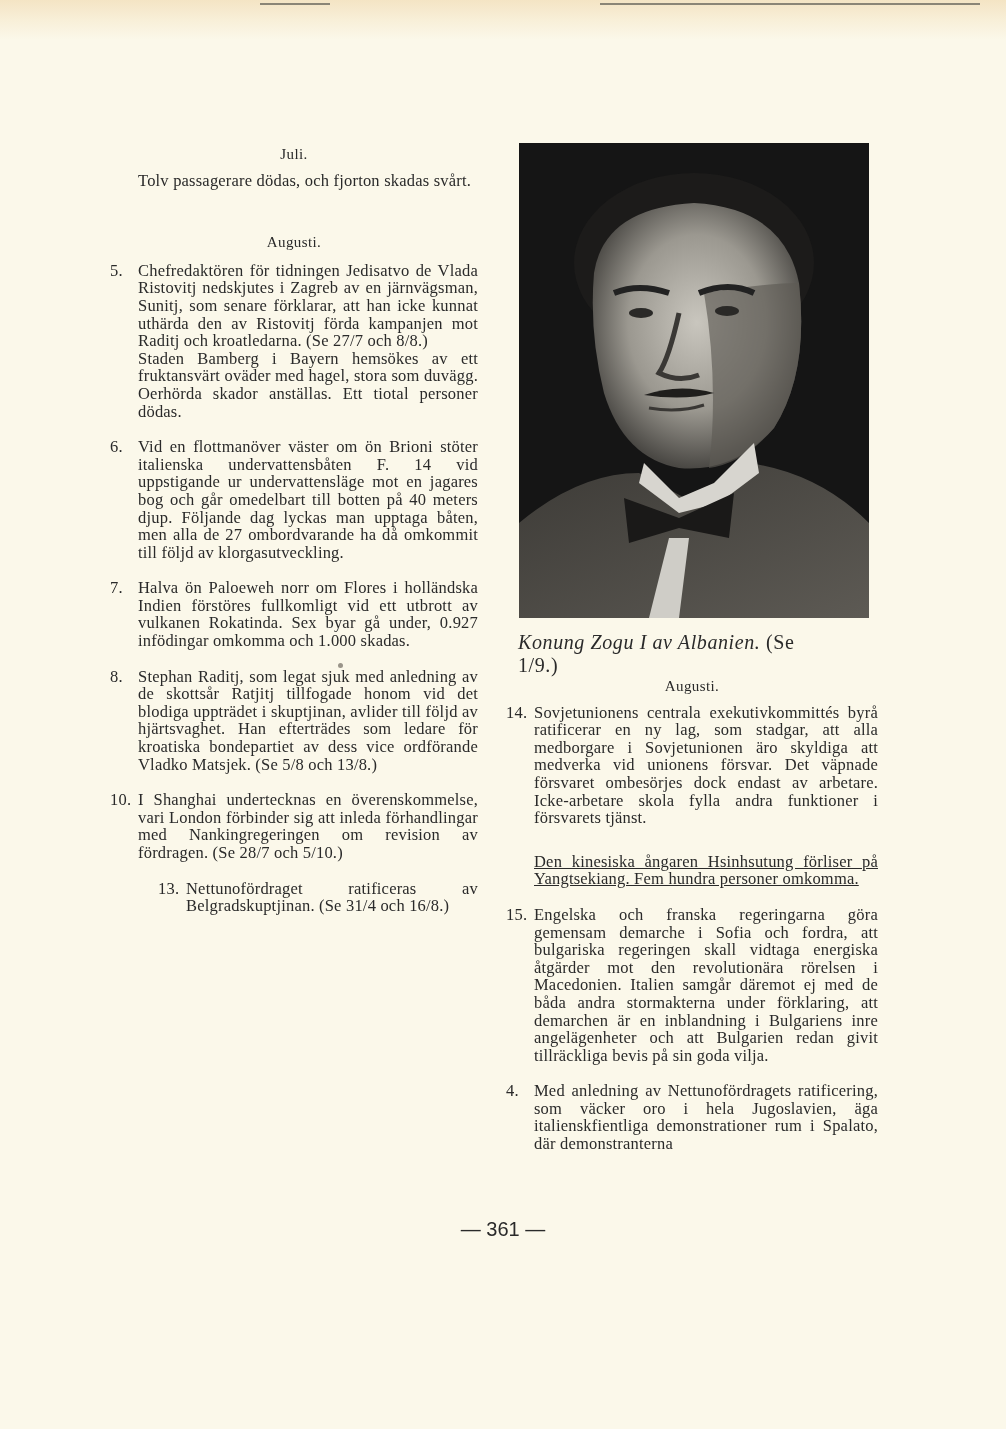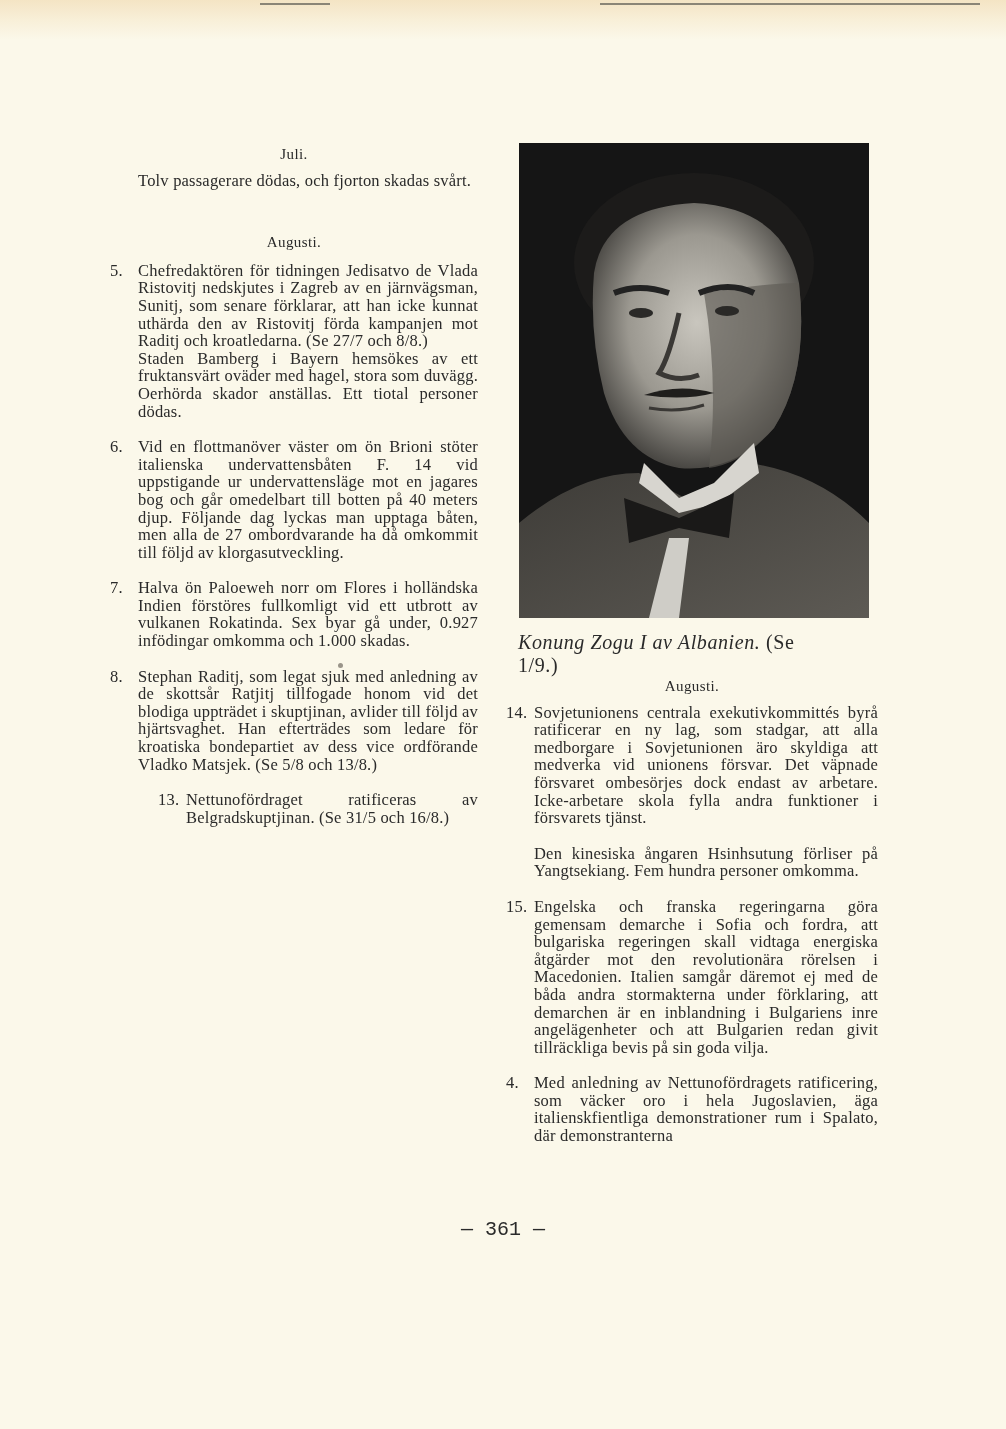--- a/index.html
+++ b/index.html
@@ -36,21 +36,21 @@
     position: absolute; left: 519px; top: 143px; width: 350px; height: 475px;
     background: #141414; overflow: hidden;
   }
   .caption {
     position: absolute; left: 518px; top: 631px; width: 320px;
     font-family: "Liberation Serif", serif; font-size: 20px; letter-spacing: 0.6px;
   }
   .caption i { font-style: italic; }
   .page-number {
     position: absolute; left: 0; width: 1006px; top: 1218px;
-    text-align: center; font-family: Liberation Mono, monospace; font-size: 20px;
+    text-align: center; font-family: Liberation Sans, sans-serif; font-size: 20px;
   }
   .dot { position: absolute; width: 5px; height: 5px; border-radius: 50%; background: #9a958a; }
 </style>
 </head>
 <body>
 
 <div class="top-stain"></div>
 <div class="top-line" style="left:260px;width:70px;"></div>
 <div class="top-line" style="left:600px;width:380px;"></div>
 
@@ -72,23 +72,27 @@
     <span>Vid en flottmanöver väster om ön Brioni stöter italienska undervattensbåten F. 14 vid uppstigande ur undervattensläge mot en jagares bog och går omedelbart till botten på 40 meters djup. Följande dag lyckas man upptaga båten, men alla de 27 ombordvarande ha då omkommit till följd av klorgasutveckling.</span>
   </div>
   <div class="entry" style="margin-top:18px;">
     <span class="num">7.</span>
     <span>Halva ön Paloeweh norr om Flores i holländska Indien förstöres fullkomligt vid ett utbrott av vulkanen Rokatinda. Sex byar gå under, 0.927 infödingar omkomma och 1.000 skadas.</span>
   </div>
   <div class="entry" style="margin-top:18px;">
     <span class="num">8.</span>
     <span>Stephan Raditj, som legat sjuk med anledning av de skottsår Ratjitj tillfogade honom vid det blodiga uppträdet i skuptjinan, avlider till följd av hjärtsvaghet. Han efterträdes som ledare för kroatiska bondepartiet av dess vice ordförande Vladko Matsjek. (Se 5/8 och 13/8.)</span>
   </div>
+  <div class="entry" style="margin-top:18px;">
+    <span class="num">10.</span>
+    <span>I Shanghai undertecknas en överenskommelse, vari London förbinder sig att inleda förhandlingar med Nankingregeringen om revision av fördragen. (Se 28/7 och 5/10.)</span>
+  </div>
   <div class="entry" style="margin-top:18px;margin-left:48px;">
     <span class="num">13.</span>
-    <span>Nettunofördraget ratificeras av Belgradskuptjinan. (Se 31/5 och 16/8.)</span>
+    <span>Nettunofördraget ratificeras av Belgradskuptjinan. (Se 31/4 och 16/8.)</span>
   </div>
 </div>
 
 <div class="photo" title="Portrait photograph of King Zogu I of Albania">
   <svg width="350" height="475" viewBox="0 0 350 475">
     <defs>
       <radialGradient id="face" cx="50%" cy="45%" r="55%">
         <stop offset="0%" stop-color="#c9c6be"></stop>
         <stop offset="60%" stop-color="#9b9890"></stop>
         <stop offset="100%" stop-color="#4a4844"></stop>
@@ -132,21 +136,21 @@
   <i>Konung Zogu I av Albanien.</i>
   <span>(Se 1/9.)</span>
 </div>
 
 <div class="col col-right">
   <div class="heading">Augusti.</div>
   <div class="entry" style="margin-top:8px;">
     <span class="num">14.</span>
     <span>Sovjetunionens centrala exekutivkommittés byrå ratificerar en ny lag, som stadgar, att alla medborgare i Sovjetunionen äro skyldiga att medverka vid unionens försvar. Det väpnade försvaret ombesörjes dock endast av arbetare. Icke-arbetare skola fylla andra funktioner i försvarets tjänst.</span>
   </div>
-  <div class="entry" style="margin-top:18px;">
+  <div class="entry" style="margin-top:26px;text-decoration:underline;">
     <span>Den kinesiska ångaren Hsinhsutung förliser på Yangtsekiang. Fem hundra personer omkomma.</span>
   </div>
   <div class="entry" style="margin-top:18px;">
     <span class="num">15.</span>
     <span>Engelska och franska regeringarna göra gemensam demarche i Sofia och fordra, att bulgariska regeringen skall vidtaga energiska åtgärder mot den revolutionära rörelsen i Macedonien. Italien samgår däremot ej med de båda andra stormakterna under förklaring, att demarchen är en inblandning i Bulgariens inre angelägenheter och att Bulgarien redan givit tillräckliga bevis på sin goda vilja.</span>
   </div>
   <div class="entry" style="margin-top:18px;">
     <span class="num">4.</span>
     <span>Med anledning av Nettunofördragets ratificering, som väcker oro i hela Jugoslavien, äga italienskfientliga demonstrationer rum i Spalato, där demonstranterna</span>
   </div>

